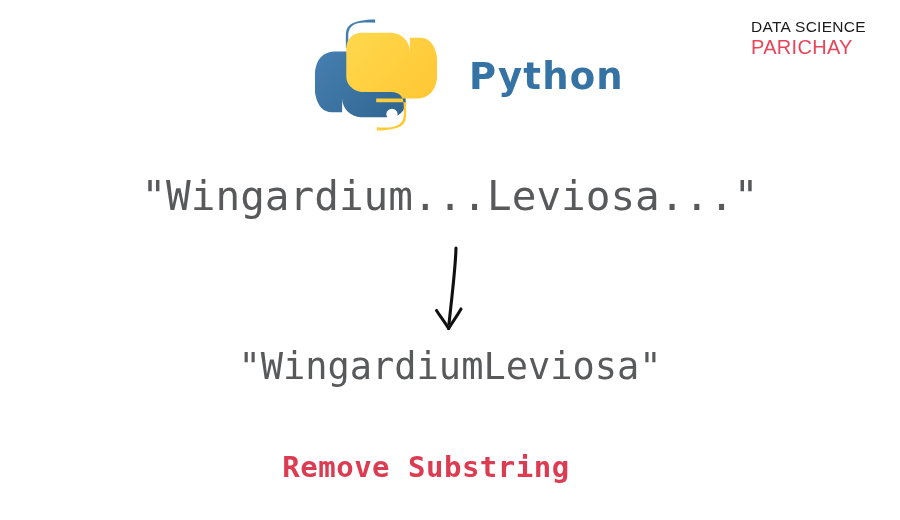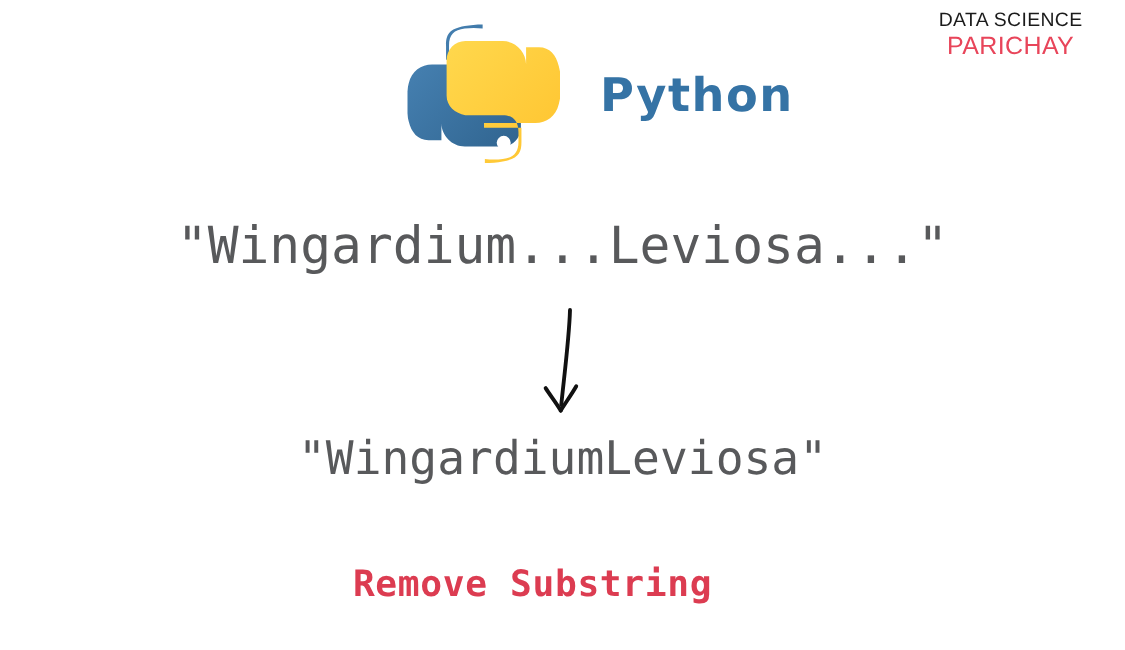--- a/index.html
+++ b/index.html
@@ -16,23 +16,22 @@
   .page {
     position: relative;
     width: 900px;
     height: 520px;
     background: #ffffff;
   }
 
   
   .branding {
     position: absolute;
-    top: 8px;
+    top: 18px;
     right: 34px;
-    text-align: center;
     line-height: 1.18;
   }
   .branding .b-top {
     font-family: "Liberation Sans", sans-serif;
     font-size: 15.5px;
     letter-spacing: 0.3px;
     color: #1b1b1b;
     display: block;
     white-space: nowrap;
   }
@@ -41,21 +40,21 @@
     font-size: 20px;
     letter-spacing: 0.3px;
     color: #e8455a;
     display: block;
     white-space: nowrap;
   }
 
   
   .brand-python {
     position: absolute;
-    left: 326px;
+    left: 315px;
     top: 14px;
     display: flex;
     align-items: center;
     gap: 0px;
   }
   .py-logo {
     width: 122px;
     height: 122px;
     display: block;
   }

